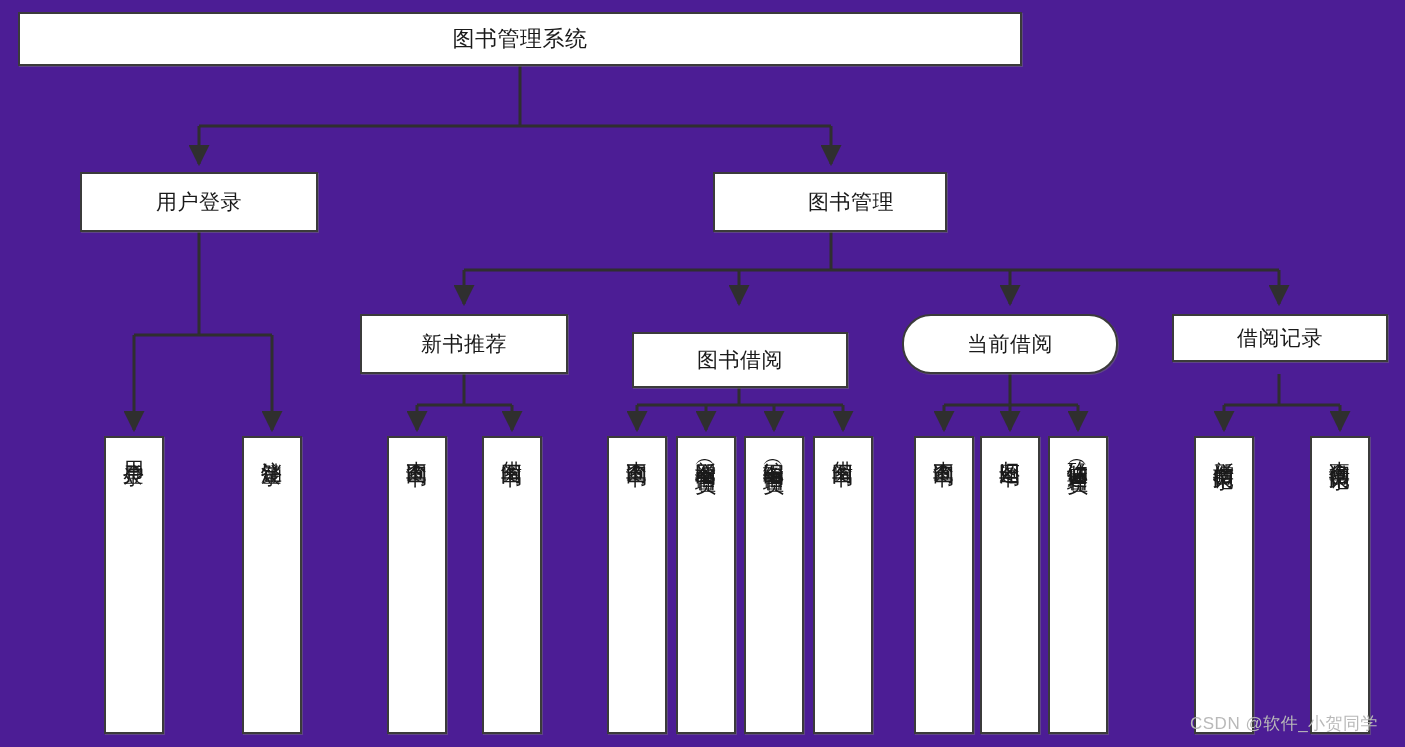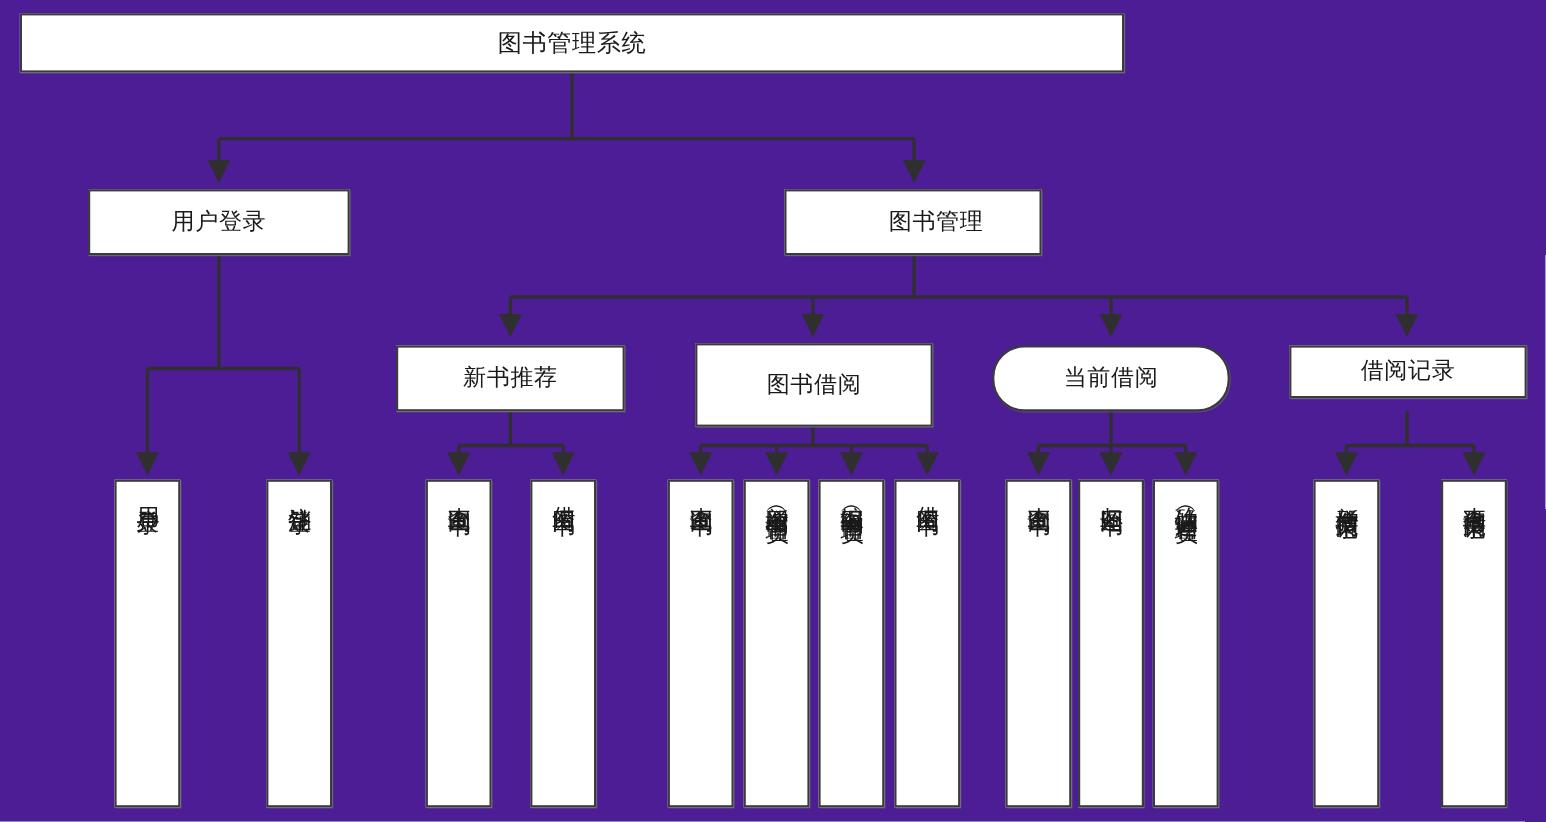--- a/index.html
+++ b/index.html
@@ -135,21 +135,21 @@
   <div class="node h" style="left:80px; top:172px; width:238px; height:60px;">
     <span class="lbl">用户登录</span>
   </div>
   <div class="node h" style="left:713px; top:172px; width:234px; height:60px;padding-left:42px;">
     <span class="lbl">图书管理</span>
   </div>
 
   <div class="node h" style="left:360px; top:314px; width:208px; height:60px;justify-content:center;">
     <span class="lbl">新书推荐</span>
   </div>
-  <div class="node h" style="left:632px; top:312px; width:216px; height:76px;">
+  <div class="node h" style="left:632px; top:332px; width:216px; height:56px;">
     <span class="lbl">图书借阅</span>
   </div>
   <div class="node h" style="left:902px; top:314px; width:216px; height:60px;border-radius:29px;">
     <span class="lbl">当前借阅</span>
   </div>
   <div class="node h" style="left:1172px; top:314px; width:216px; height:48px;">
     <span class="lbl">借阅记录</span>
   </div>
 
   <div class="node v" style="left:104px; top:436px; width:60px; height:298px;">
@@ -189,14 +189,15 @@
     <span class="lbl">确认归还（管理员）</span>
   </div>
 
   <div class="node v" style="left:1194px; top:436px; width:60px; height:298px;">
     <span class="lbl">新增借阅记录</span>
   </div>
   <div class="node v" style="left:1310px; top:436px; width:60px; height:298px;">
     <span class="lbl">查询借阅记录</span>
   </div>
 
+  <div class="watermark" style="left:1190px; top:712px;">CSDN @软件_小贺同学</div>
 
 </div>
 
 </body></html>

